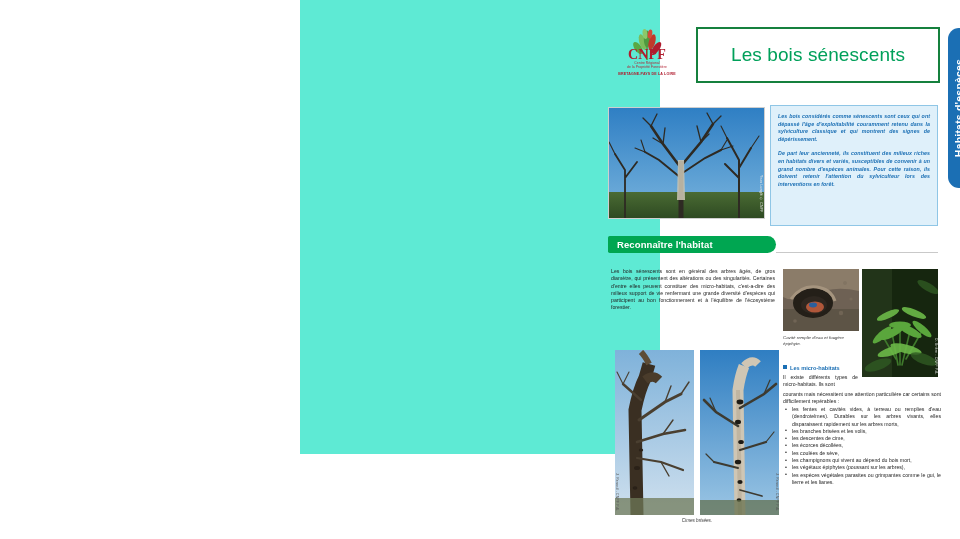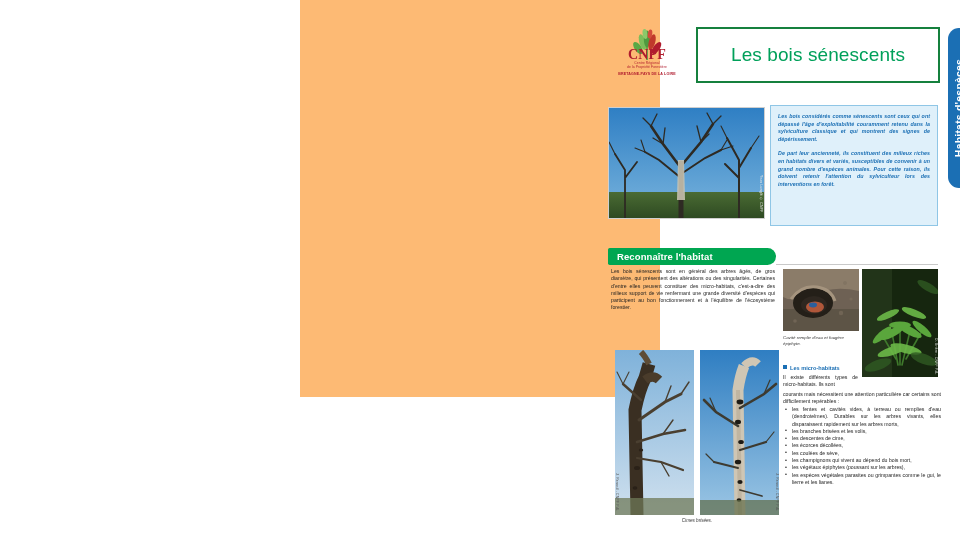--- a/index.html
+++ b/index.html
@@ -8,22 +8,22 @@
     background:#ffffff;
     font-family:"Liberation Sans", sans-serif;
     -webkit-font-smoothing:antialiased;
   }
   .page{
     position:absolute;left:0;top:0;width:960px;height:539px;
     background:#ffffff;
   }
   
   .sheet{
-    position:absolute;left:300px;top:0px;width:360px;height:397px;
-    background:#fdba74;
+    position:absolute;left:300px;top:0px;width:360px;height:454px;
+    background:#5eead4;
   }
 
   
   .side-tab{
     position:absolute;left:648px;top:28px;width:22px;height:160px;
     background:#1b6fb4;
     border-radius:11px 11px 11px 11px;
     box-shadow:inset -3px 0 0 rgba(0,0,0,.10);
   }
   .side-tab .cap{
@@ -77,21 +77,21 @@
     position:absolute;left:7px;top:7px;right:7px;bottom:5px;
   }
   .intro-box p{
     margin:0 0 7px 0;
     font-size:5.3px;line-height:7.6px;
     color:#1b6fb4;font-style:italic;font-weight:bold;
     text-align:justify;letter-spacing:.05px;
   }
 
   
-  .sec-wrap{position:absolute;left:308px;top:248px;width:330px;height:22px;}
+  .sec-wrap{position:absolute;left:308px;top:236px;width:330px;height:22px;}
   .sec-bar{
     position:absolute;left:0;top:0;width:168px;height:17px;
     background:#00a651;border-radius:2px 10px 10px 2px;
   }
   .sec-bar .t{
     position:absolute;left:9px;top:2.5px;
     color:#ffffff;font-size:9.5px;font-weight:bold;letter-spacing:.1px;
   }
   .sec-rule{
     position:absolute;left:168px;top:15.5px;width:162px;height:1px;

